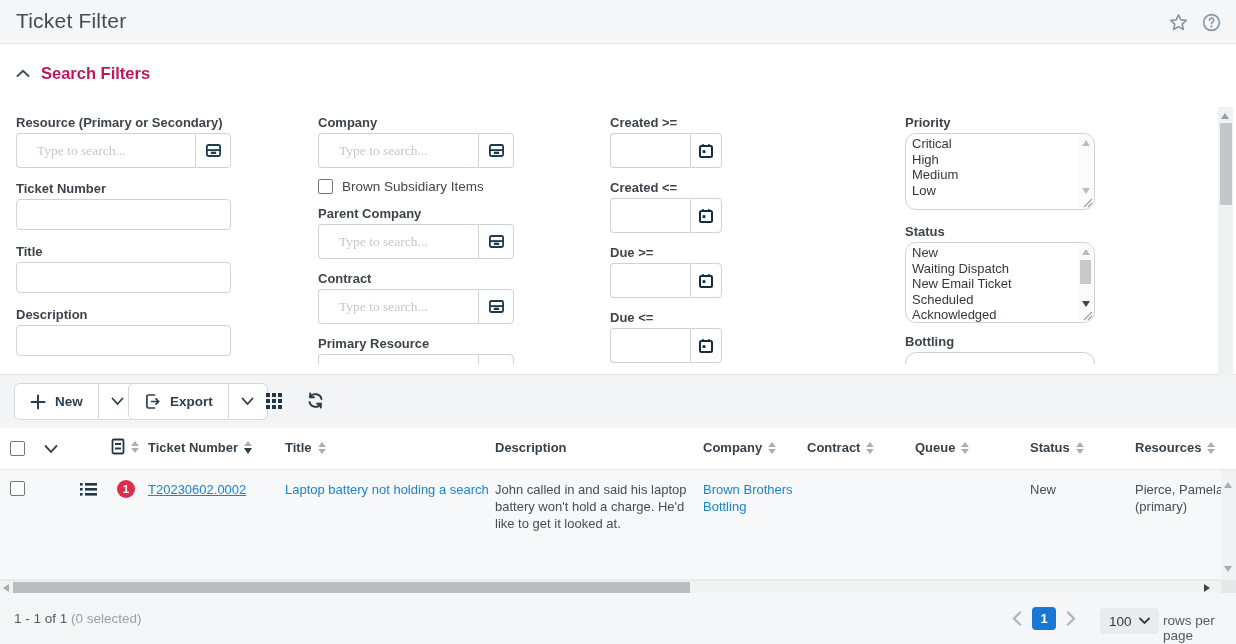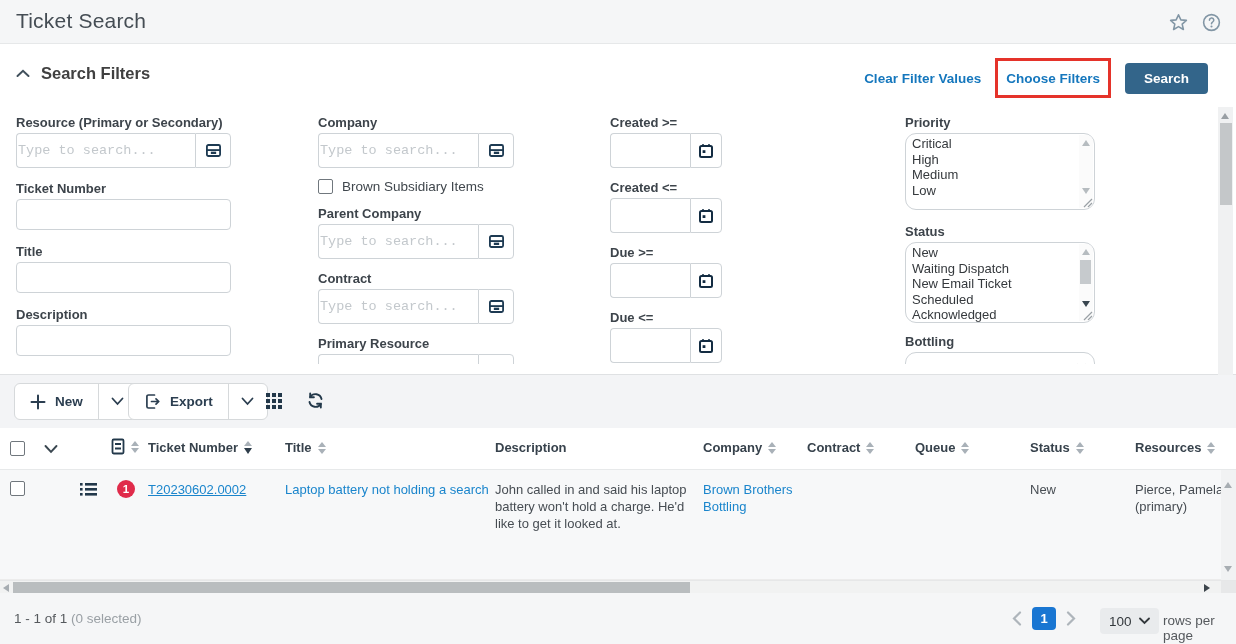--- a/index.html
+++ b/index.html
@@ -8,32 +8,32 @@
   #app { position:relative; width:1236px; height:644px; background:#fff; overflow:hidden; }
 
   
   #titlebar { position:absolute; left:0; top:0; width:1236px; height:44px; background:#f5f6f7; border-bottom:1px solid #e6e8e9; }
   #page-title { position:absolute; left:16px; top:9px; font-size:21px; color:#454d54; letter-spacing:.2px; }
   .tb-icons { position:absolute; right:14px; top:12px; display:flex; gap:12px; align-items:center; }
 
   
   #filters { position:absolute; left:0; top:44px; width:1236px; height:331px; background:#fff; border-bottom:1px solid #dfe1e3; }
   #filters-head { position:absolute; left:16px; top:20px; display:flex; align-items:center; gap:11px; cursor:pointer; }
-  #filters-title { font-size:16.5px; font-weight:700; color:#404040; }
+  #filters-title { font-size:16.5px; font-weight:700; color:#be185d; }
   #filters-actions { position:absolute; right:28px; top:14px; display:flex; align-items:center; gap:14px; }
   .txt-link { font-size:13.5px; font-weight:700; color:#1577bd; cursor:pointer; white-space:nowrap; }
   #choose-box { border:3px solid #e5332a; padding:8px 8px; background:#fff; }
   #search-btn { background:#33658a; color:#fff; font-size:13.5px; font-weight:700; border:none; border-radius:4px; padding:8px 19px; cursor:pointer; }
 
   #filters-viewport { position:absolute; left:0; top:57px; width:1214px; height:263px; overflow:hidden; }
   .fcol { position:absolute; top:0; }
   .flabel { font-size:13px; font-weight:700; color:#3d444b; height:15px; line-height:15px; margin-bottom:3px; white-space:nowrap; }
   .ffield { margin-bottom:12px; }
   .tsearch { display:flex; }
-  .tsearch input { flex:1; min-width:0; height:35px; border:1px solid #ced3d7; border-right:none; border-radius:4px 0 0 4px; padding:0 1px; font-size:13.5px; color:#0f172a; font-family:Liberation Mono, monospace; background:#fff; }
+  .tsearch input { flex:1; min-width:0; height:35px; border:1px solid #ced3d7; border-right:none; border-radius:4px 0 0 4px; padding:0 20px; font-size:13.5px; color:#0f172a; font-family:Liberation Serif, serif; background:#fff; }
   .tsearch input::placeholder { color:#c3c8cc; }
   .icon-btn { width:36px; height:35px; border:1px solid #ced3d7; border-radius:0 4px 4px 0; background:#fff; display:flex; align-items:center; justify-content:center; cursor:pointer; }
   .plain input { width:100%; height:31px; border:1px solid #ced3d7; border-radius:4px; padding:0 9px; font-size:13.5px; color:#333; font-family:"Liberation Sans",sans-serif; }
   .datefield { display:flex; }
   .datefield input { width:80px; height:35px; border:1px solid #ced3d7; border-right:none; border-radius:4px 0 0 4px; padding:0 8px; font-size:13.5px; }
   .datefield .icon-btn { width:32px; }
   .chkrow { display:flex; align-items:center; gap:9px; margin:11px 0 12px 0; }
   .chk { width:15px; height:15px; border:1.5px solid #70777d; border-radius:2px; background:#fff; flex:0 0 auto; cursor:pointer; }
   .chklabel { font-size:13.5px; color:#40474d; }
 
@@ -97,21 +97,21 @@
   #rows-label { position:absolute; left:1163px; top:20px; font-size:13.5px; color:#55595d; }
 
   svg { display:block; }
 </style>
 </head>
 <body>
 
 <div id="app">
 
   <div id="titlebar">
-    <div id="page-title">Ticket Search</div>
+    <div id="page-title">Ticket Filter</div>
     <div class="tb-icons">
       <span>
         <svg width="21" height="21" viewBox="0 0 24 24" fill="none" stroke="#8296a5" stroke-width="1.8" stroke-linejoin="round">
             <path d="M12 3.2 L14.7 9 L21 9.6 L16.2 13.8 L17.6 20 L12 16.7 L6.4 20 L7.8 13.8 L3 9.6 L9.3 9 Z"></path>
           </svg>
       </span>
       <span>
         <svg width="21" height="21" viewBox="0 0 24 24" fill="none" stroke="#8296a5" stroke-width="1.8">
             <circle cx="12" cy="12" r="9"></circle>
             <path d="M9.6 9.3 a2.5 2.5 0 1 1 3.6 2.3 c-.9.5 -1.2 1 -1.2 1.9" stroke-linecap="round"></path>
@@ -124,27 +124,20 @@
   <div id="filters">
     <div id="filters-head">
       <span>
         <svg width="14" height="9" viewBox="0 0 14 9" fill="none" stroke="#41505c" stroke-width="2" stroke-linecap="round">
             <path d="M1.5 7 L7 1.8 L12.5 7"></path>
           </svg>
       </span>
       <span id="filters-title">Search Filters</span>
     </div>
 
-    <div id="filters-actions">
-      <span class="txt-link">Clear Filter Values</span>
-      <span id="choose-box">
-        <span class="txt-link">Choose Filters</span>
-      </span>
-      <button id="search-btn">Search</button>
-    </div>
 
     <div id="filters-viewport">
 
       <div class="fcol" style="left:16px; width:215px; padding-top:14px;">
         <div class="flabel">Resource (Primary or Secondary)</div>
         <div class="ffield tsearch" style="margin-bottom:13px;">
           <input type="text" placeholder="Type to search..." style="">
           <span class="icon-btn">
             <svg width="17" height="17" viewBox="0 0 16 16" fill="none" stroke="#1d3a52" stroke-width="1.7">
                 <rect x="1.8" y="2.8" width="12.4" height="10.4" rx="1.4"></rect>

